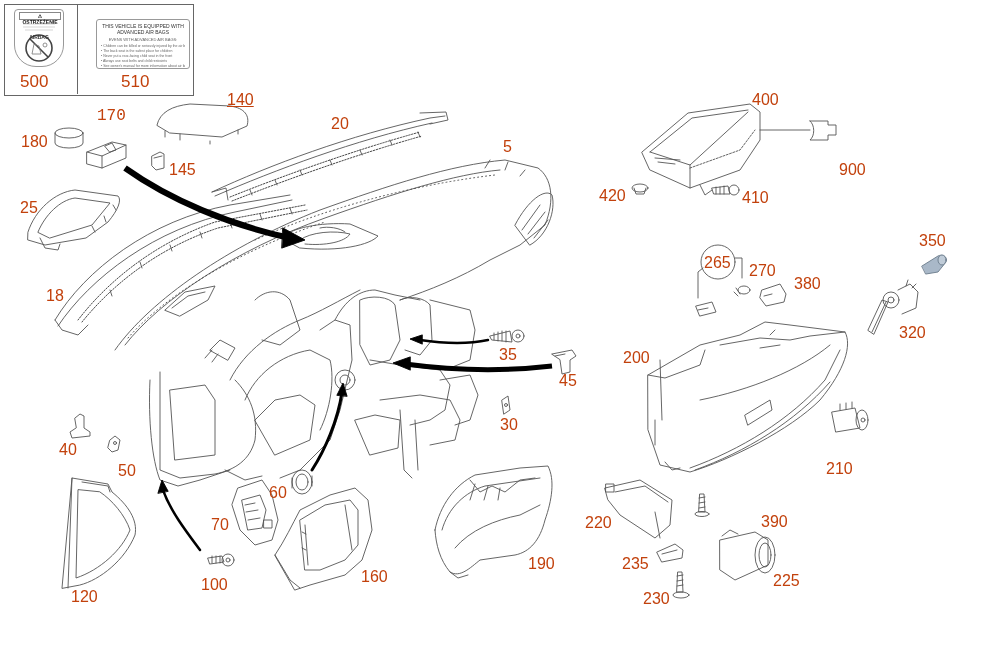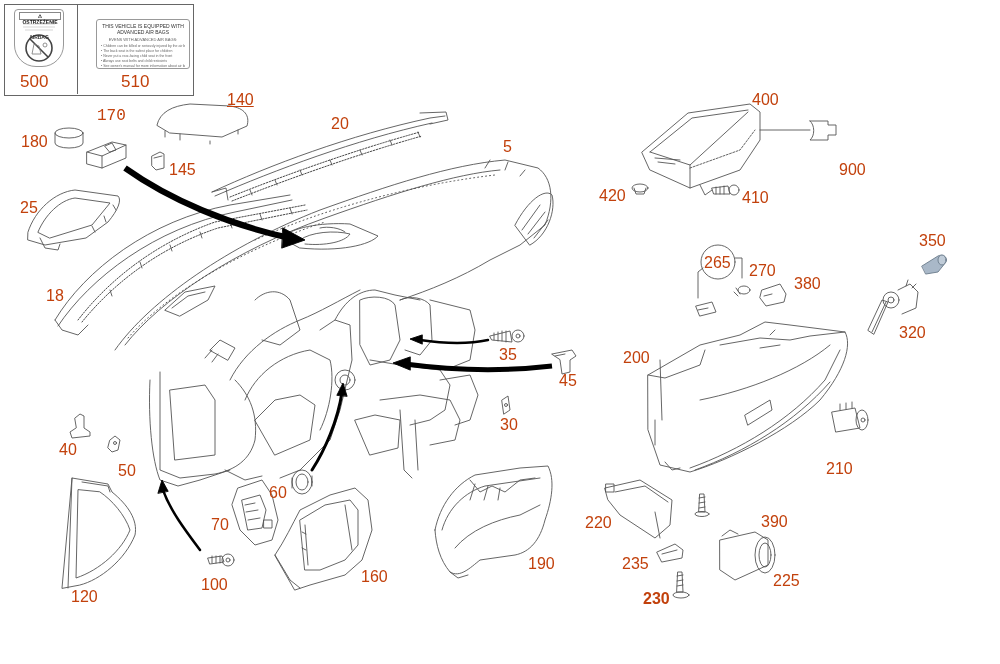--- a/index.html
+++ b/index.html
@@ -374,16 +374,16 @@
   <span class="label" style="left:118px;top:463px;">50</span>
   <span class="label" style="left:269px;top:485px;">60</span>
   <span class="label" style="left:211px;top:517px;">70</span>
   <span class="label" style="left:201px;top:577px;">100</span>
   <span class="label" style="left:71px;top:589px;">120</span>
   <span class="label" style="left:341px;top:569px;margin-left:20px;">160</span>
   <span class="label" style="left:495px;top:556px;margin-left:33px;">190</span>
   <span class="label" style="left:585px;top:515px;">220</span>
   <span class="label" style="left:717px;top:514px;margin-left:44px;">390</span>
   <span class="label" style="left:622px;top:556px;">235</span>
-  <span class="label" style="left:643px;top:591px;font-weight:bold;">230</span>
+  <span class="label" style="left:643px;top:591px;">230</span>
   <span class="label" style="left:773px;top:573px;">225</span>
 
 </div>
 
 </body></html>

